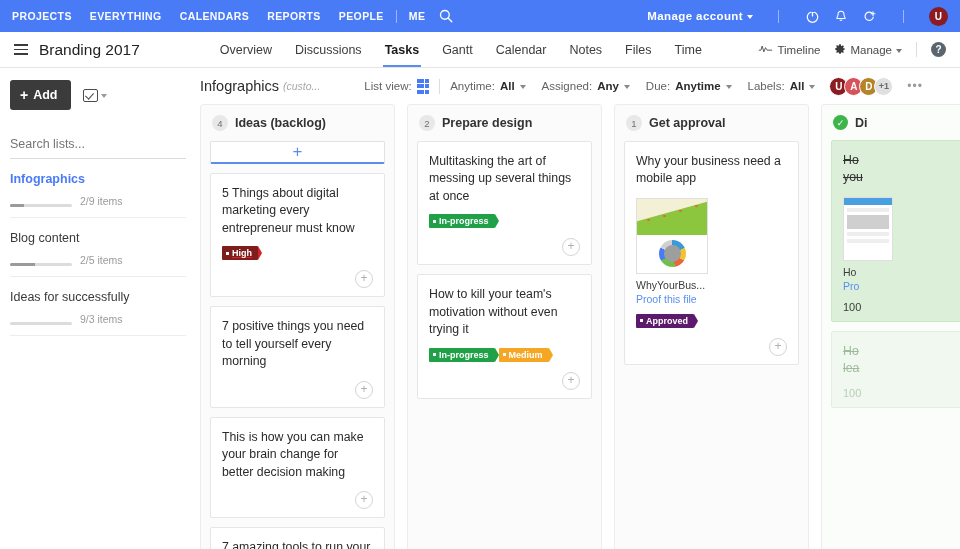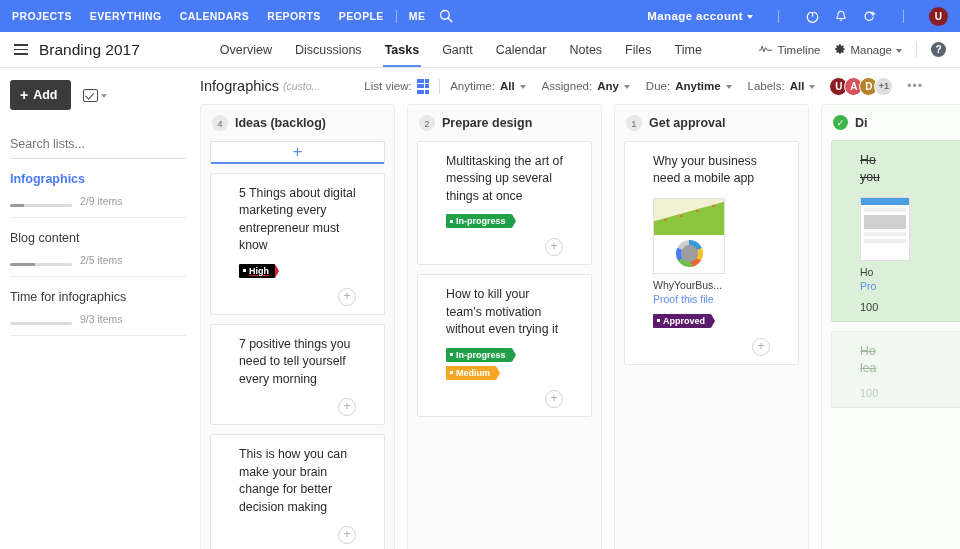--- a/index.html
+++ b/index.html
@@ -130,40 +130,40 @@
   .col-title { font-size: 12.5px; font-weight: bold; color: #333; white-space: nowrap; }
 
   .addcard {
     background: #fff; border: 1px solid #e2e2e2; border-bottom: 2.5px solid #5b8def;
     border-radius: 2px; height: 38px; display: flex; align-items: center; justify-content: center;
     color: #5b8def; font-size: 17px; margin-bottom: 9px; cursor: pointer;
   }
 
   .card {
     background: #fff; border: 1px solid #e6e6e6; border-radius: 2px;
-    padding: 11px 28px 8px; margin-bottom: 9px; position: relative; cursor: pointer;
+    padding: 11px 11px 8px; margin-bottom: 9px; position: relative; cursor: pointer;
   }
   .card.green { background: #dcf0d9; border-color: #cde6c9; }
   .card.green.faded { background: #f0f8ef; border-color: #e3f0e1; }
   .card-title { font-size: 12.3px; line-height: 1.42; color: #2b2b2b; }
   .card.green .card-title { text-decoration: line-through; color: #333; }
   .card.green.faded .card-title { color: #9fbb9d; }
   .tags { display: flex; gap: 4px; margin-top: 9px; flex-wrap: wrap; }
   .tag {
     font-size: 9px; color: #fff; font-weight: bold; padding: 2px 6px 2px 4px;
     border-radius: 1px; display: inline-flex; align-items: center; gap: 3px;
     position: relative;
   }
   .tag::before { content: ""; width: 3px; height: 3px; background: #fff; border-radius: 0; display: inline-block; }
   .tag::after {
     content: ""; position: absolute; right: -4px; top: 0; bottom: 0; width: 0;
     border-top: 7.5px solid transparent; border-bottom: 7.5px solid transparent;
     border-left: 4px solid currentColor;
   }
-  .tag.high  { background: #000000; color: #d3222a; text-decoration: underline; }
+  .tag.high  { background: #7f1d1d; color: #d3222a; text-decoration: underline; }
   .tag.high span, .tag.prog span, .tag.med span, .tag.appr span { color: #fff; }
   .tag.prog  { background: #20a148; color: #20a148; }
   .tag.med   { background: #f5a623; color: #f5a623; }
   .tag.appr  { background: #5b1a6b; color: #5b1a6b; }
   .plus-btn {
     width: 18px; height: 18px; border-radius: 50%; border: 1px solid #d4d4d4;
     color: #b0b0b0; font-size: 12px; line-height: 15px; text-align: center;
     margin-left: auto; margin-top: 10px; cursor: pointer;
   }
   .card-foot { display: flex; }
@@ -318,21 +318,21 @@
       <div class="list-name">Blog content</div>
       <div class="list-meta">
         <span class="pbar">
             <i style="width:40%"></i>
           </span>
         <span class="pcount">2/5 items</span>
       </div>
     </div>
 
     <div class="list-item">
-      <div class="list-name">Time for infographics</div>
+      <div class="list-name">Ideas for successfully</div>
       <div class="list-meta">
         <span class="pbar">
             <i style="width:0%"></i>
           </span>
         <span class="pcount">9/3 items</span>
       </div>
     </div>
   </div>
 
   <div class="board-wrap">

